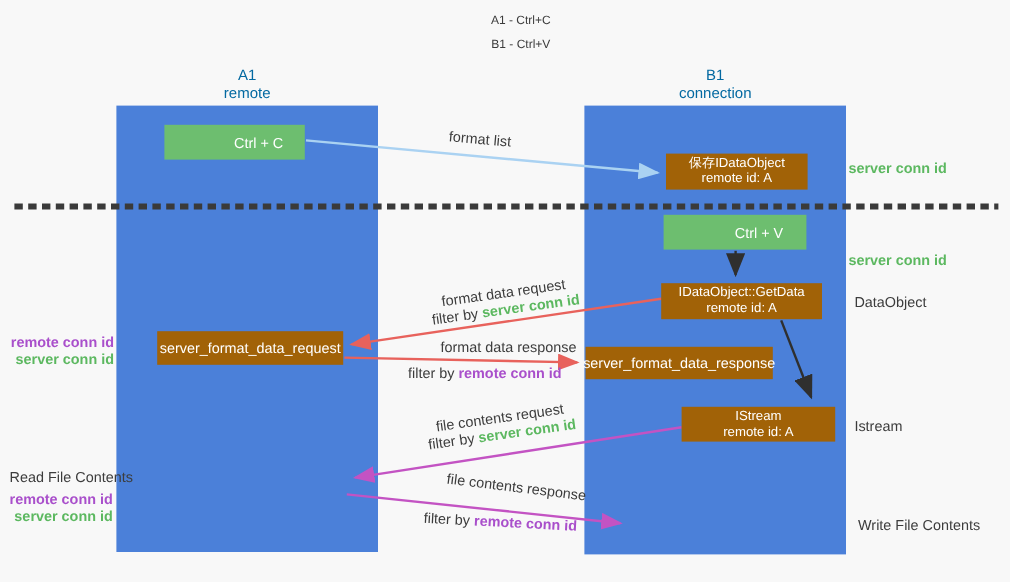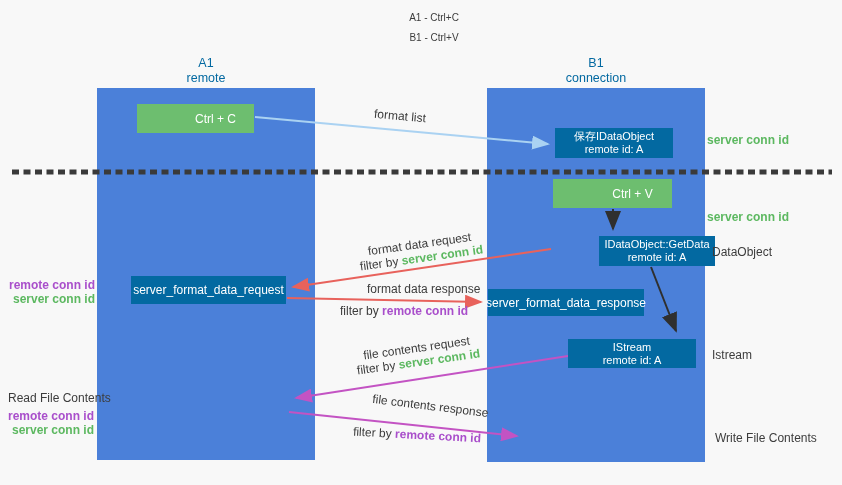--- a/index.html
+++ b/index.html
@@ -14,21 +14,21 @@
   .col { position:absolute; background:#4b80d9; }
   .col-a { left:97px; top:88px; width:218px; height:372px; }
   .col-b { left:487px; top:88px; width:218px; height:374px; }
   .col-header { position:absolute; top:56px; width:218px; text-align:center;
                 font-size:12.5px; line-height:15px; color:#0369a1; }
   .node { position:absolute; display:flex; flex-direction:column;
           align-items:center; justify-content:center;
           color:#ffffff; font-size:12px; text-align:center; box-sizing:border-box; }
   .node.twoline { font-size:11px; line-height:13px; }
   .green  { background:#6dbe6f;padding-left:40px; }
-  .orange { background:#0369a1; }
+  .orange { background:#a16207; }
   .lbl { position:absolute; font-size:12px; color:#3c3c3c; white-space:nowrap; }
   .lbl.center { text-align:center; }
   .green-t  { color:#5cb860; font-weight:bold; }
   .purple-t { color:#a94fcb; font-weight:bold; }
   svg.arrows { position:absolute; left:0; top:0; pointer-events:none; }
   .rot-up   { transform:rotate(-8deg); }
   .rot-dn5  { transform:rotate(5deg); }
   .rot-dn7  { transform:rotate(7deg); }
   .rot-dn3  { transform:rotate(3deg); }
   .left-group { text-align:right; line-height:14px; }
@@ -86,21 +86,21 @@
 
   <div class="node orange twoline" style="left:555px; top:128px; width:118px; height:30px;">
     <div>保存IDataObject</div>
     <div>remote id: A</div>
   </div>
 
   <div class="node green" style="left:553px; top:179px; width:119px; height:29px;">
     <div>Ctrl + V</div>
   </div>
 
-  <div class="node orange twoline" style="left:551px; top:236px; width:116px; height:30px;margin-left:48px;">
+  <div class="node orange twoline" style="left:551px; top:236px; width:134px; height:30px;">
     <div>IDataObject::GetData</div>
     <div>remote id: A</div>
   </div>
 
   <div class="node orange" style="left:131px; top:276px; width:155px; height:28px;">
     <div>server_format_data_request</div>
   </div>
 
   <div class="node orange" style="left:488px; top:289px; width:156px; height:27px;">
     <div>server_format_data_response</div>

